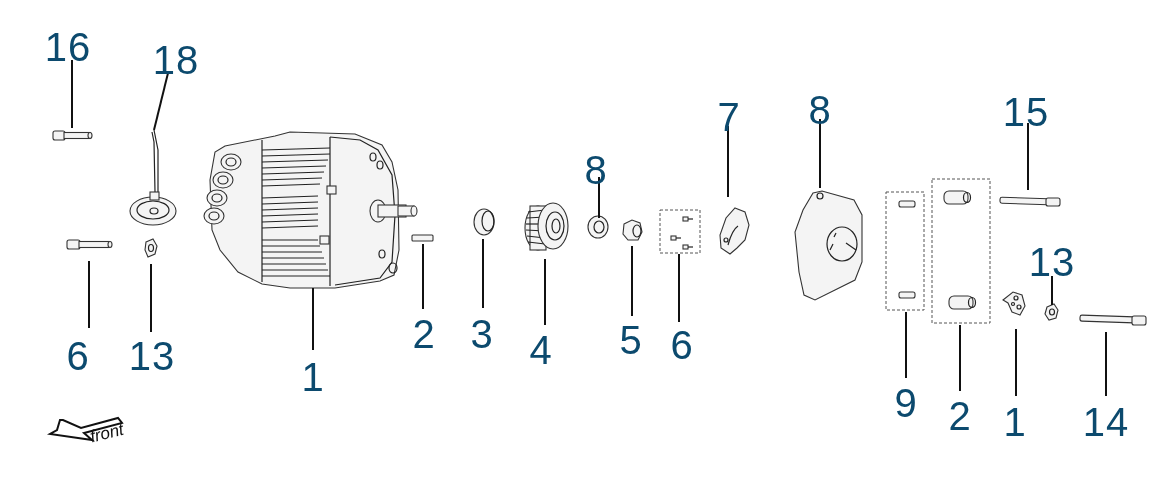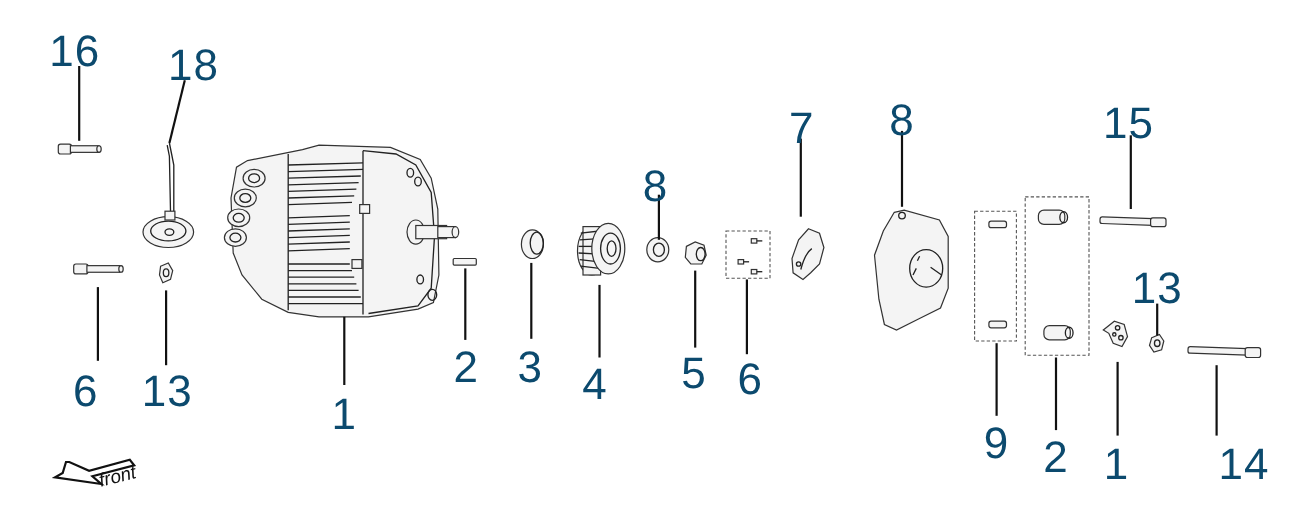--- a/index.html
+++ b/index.html
@@ -236,15 +236,15 @@
     <div class="callout-label" style="left: 596px; top: 150px;">8</div>
     <div class="callout-label" style="left: 631px; top: 320px;">5</div>
     <div class="callout-label" style="left: 682px; top: 325px;">6</div>
     <div class="callout-label" style="left: 729px; top: 97px;">7</div>
     <div class="callout-label" style="left: 820px; top: 90px;">8</div>
     <div class="callout-label" style="left: 906px; top: 383px;">9</div>
     <div class="callout-label" style="left: 960px; top: 396px;">2</div>
     <div class="callout-label" style="left: 1026px; top: 92px;">15</div>
     <div class="callout-label" style="left: 1015px; top: 402px;">1</div>
     <div class="callout-label" style="left: 1052px; top: 242px;">13</div>
-    <div class="callout-label" style="left: 1131px; top: 402px;">14</div>
+    <div class="callout-label" style="left: 1106px; top: 402px;">14</div>
   </div>
 <div class="front-label">front</div>
 
 </body></html>

